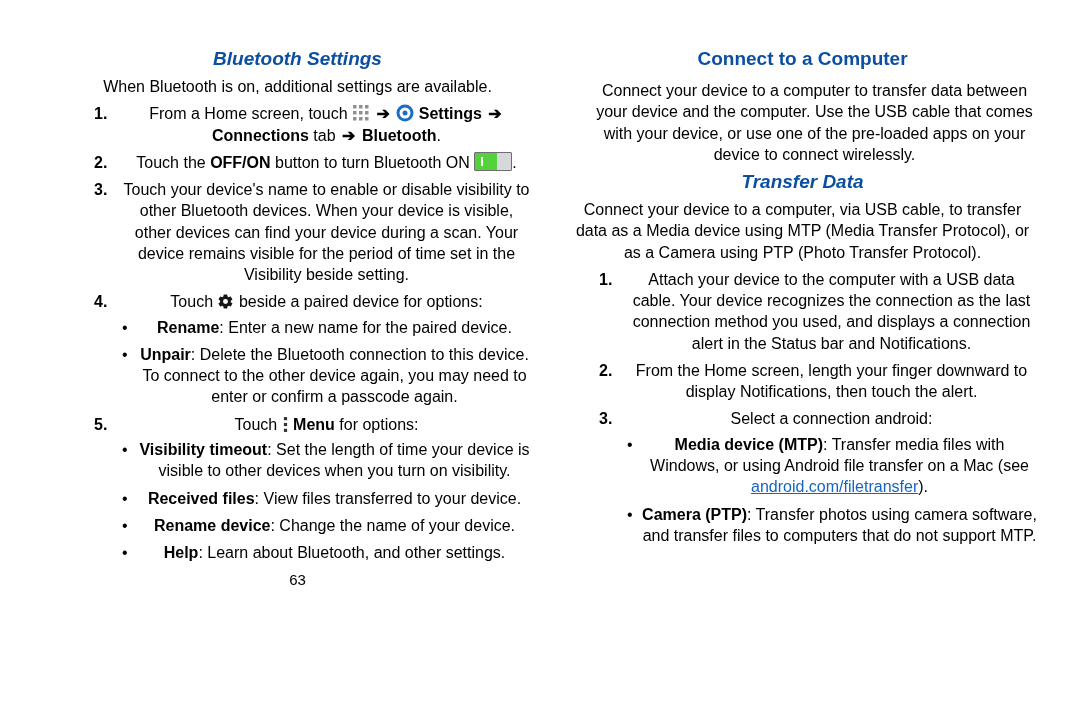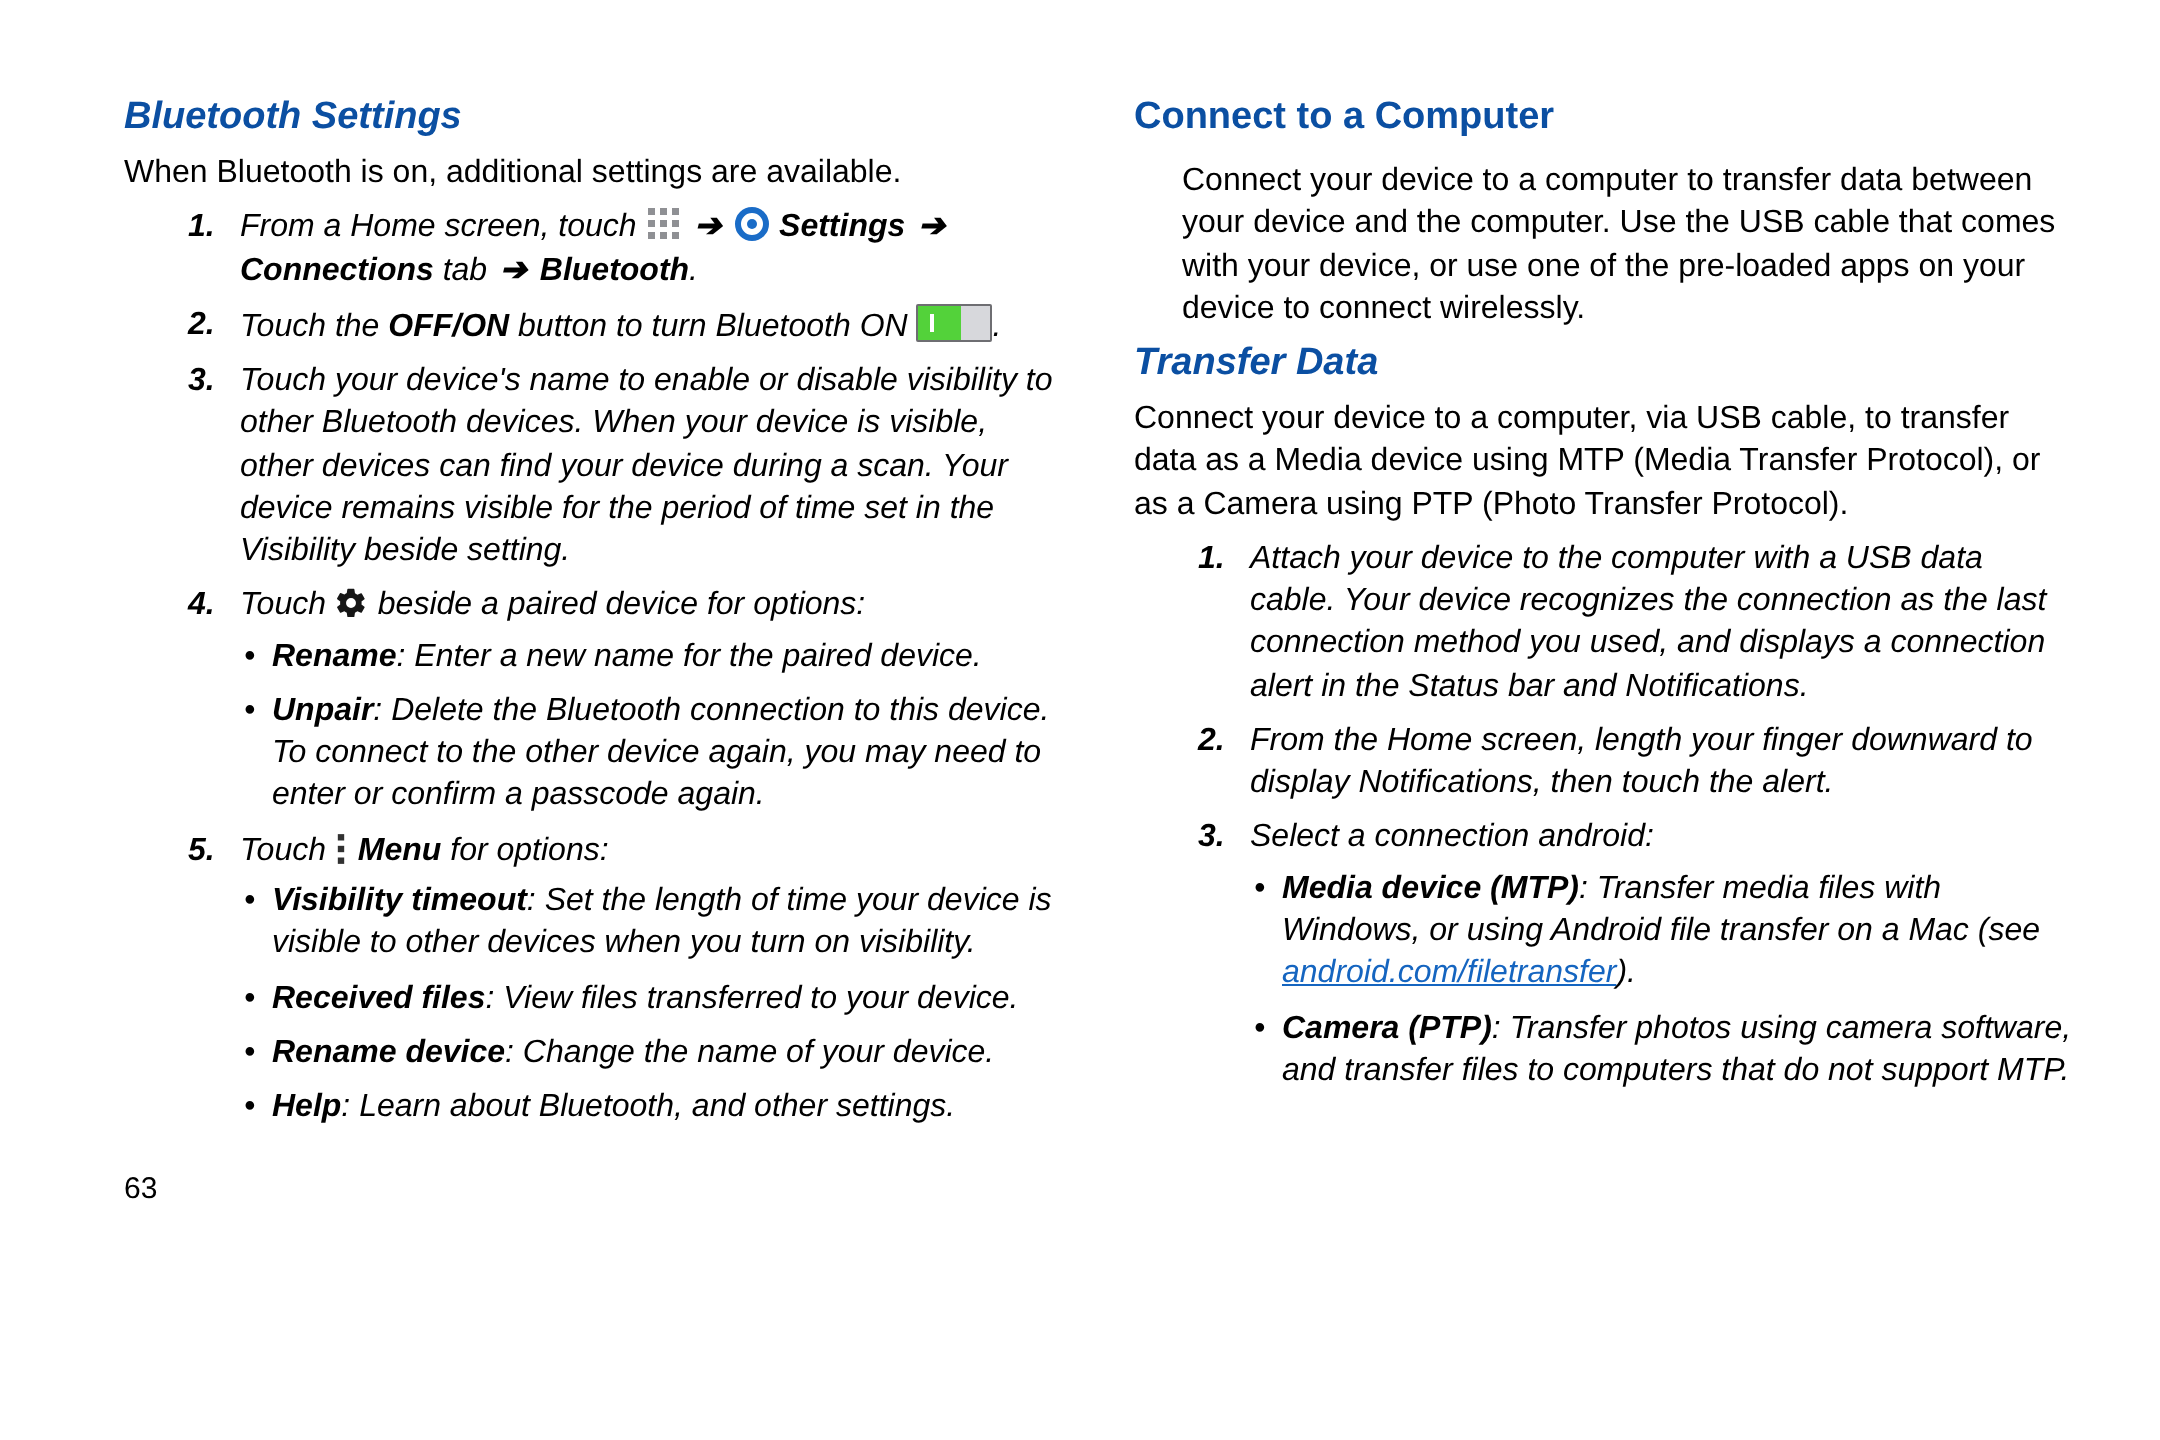--- a/index.html
+++ b/index.html
@@ -16,20 +16,21 @@
     display: flex;
     flex-direction: row;
     padding: 48px 28px 18px 48px;
     box-sizing: border-box;
     height: 100%;
   }
   .col {
     flex: 1 1 0;
     padding: 0 14px;
     box-sizing: border-box;
+    text-align: center;
   }
   .col + .col { padding-left: 20px; }
 
   .h-sub {
     color: #0b4fa2;
     font-style: italic;
     font-weight: 800;
     font-size: 19px;
     margin: 0 0 6px 0;
   }
@@ -49,21 +50,20 @@
     margin: 2px 0 0 0;
     padding: 0 0 0 58px;
     list-style: none;
     counter-reset: step;
   }
   ol.steps > li {
     counter-increment: step;
     position: relative;
     margin: 2px 0 6px 0;
     line-height: 1.33;
-    font-style: italic;
   }
   ol.steps > li::before {
     content: counter(step) ".";
     font-weight: 700;
     position: absolute;
     left: -26px;
     top: 0;
   }
   ul.bullets {
     margin: 4px 0 4px 0;
@@ -107,21 +107,21 @@
     position: absolute;
     left: 6px; top: 4px;
     width: 2px; height: 9px;
     background: #fff;
   }
 
   a.link { color: #1565c0; text-decoration: underline; }
 
   .pagenum {
     font-size: 15px;
-    margin-top: 22px;
+    margin-top: 8px;
   }
 </style>
 </head>
 <body>
 
 <div class="page">
 
   <div class="col">
     <div class="h-sub">Bluetooth Settings</div>
 

